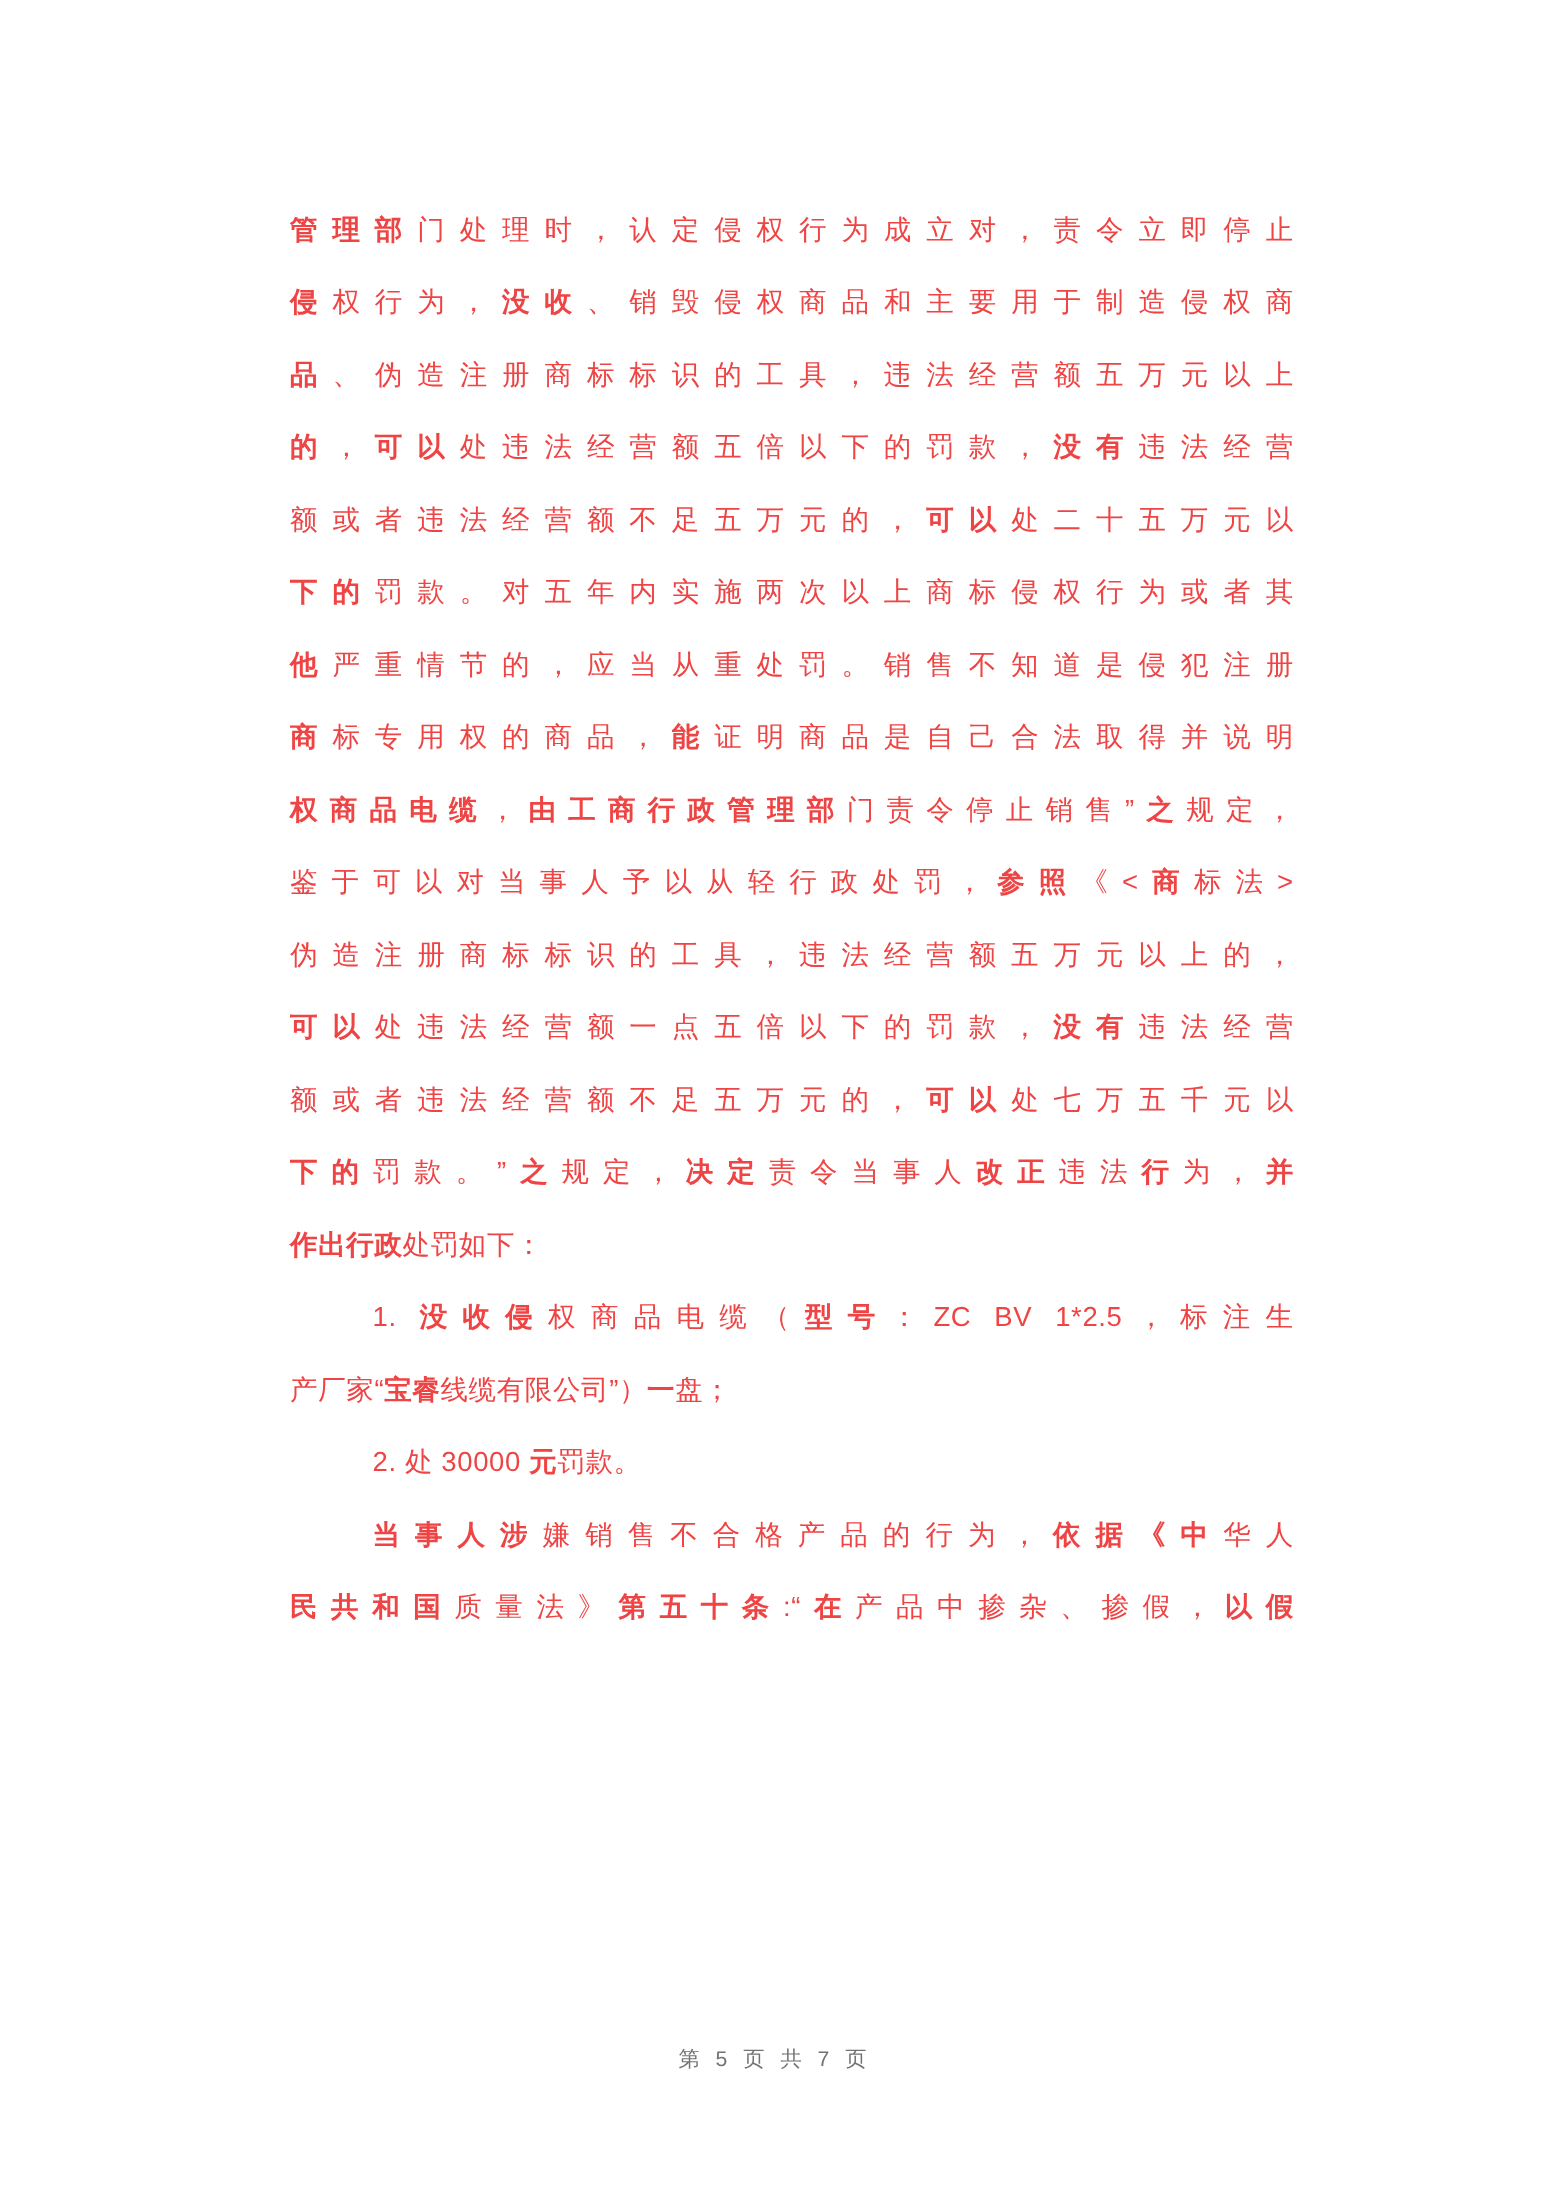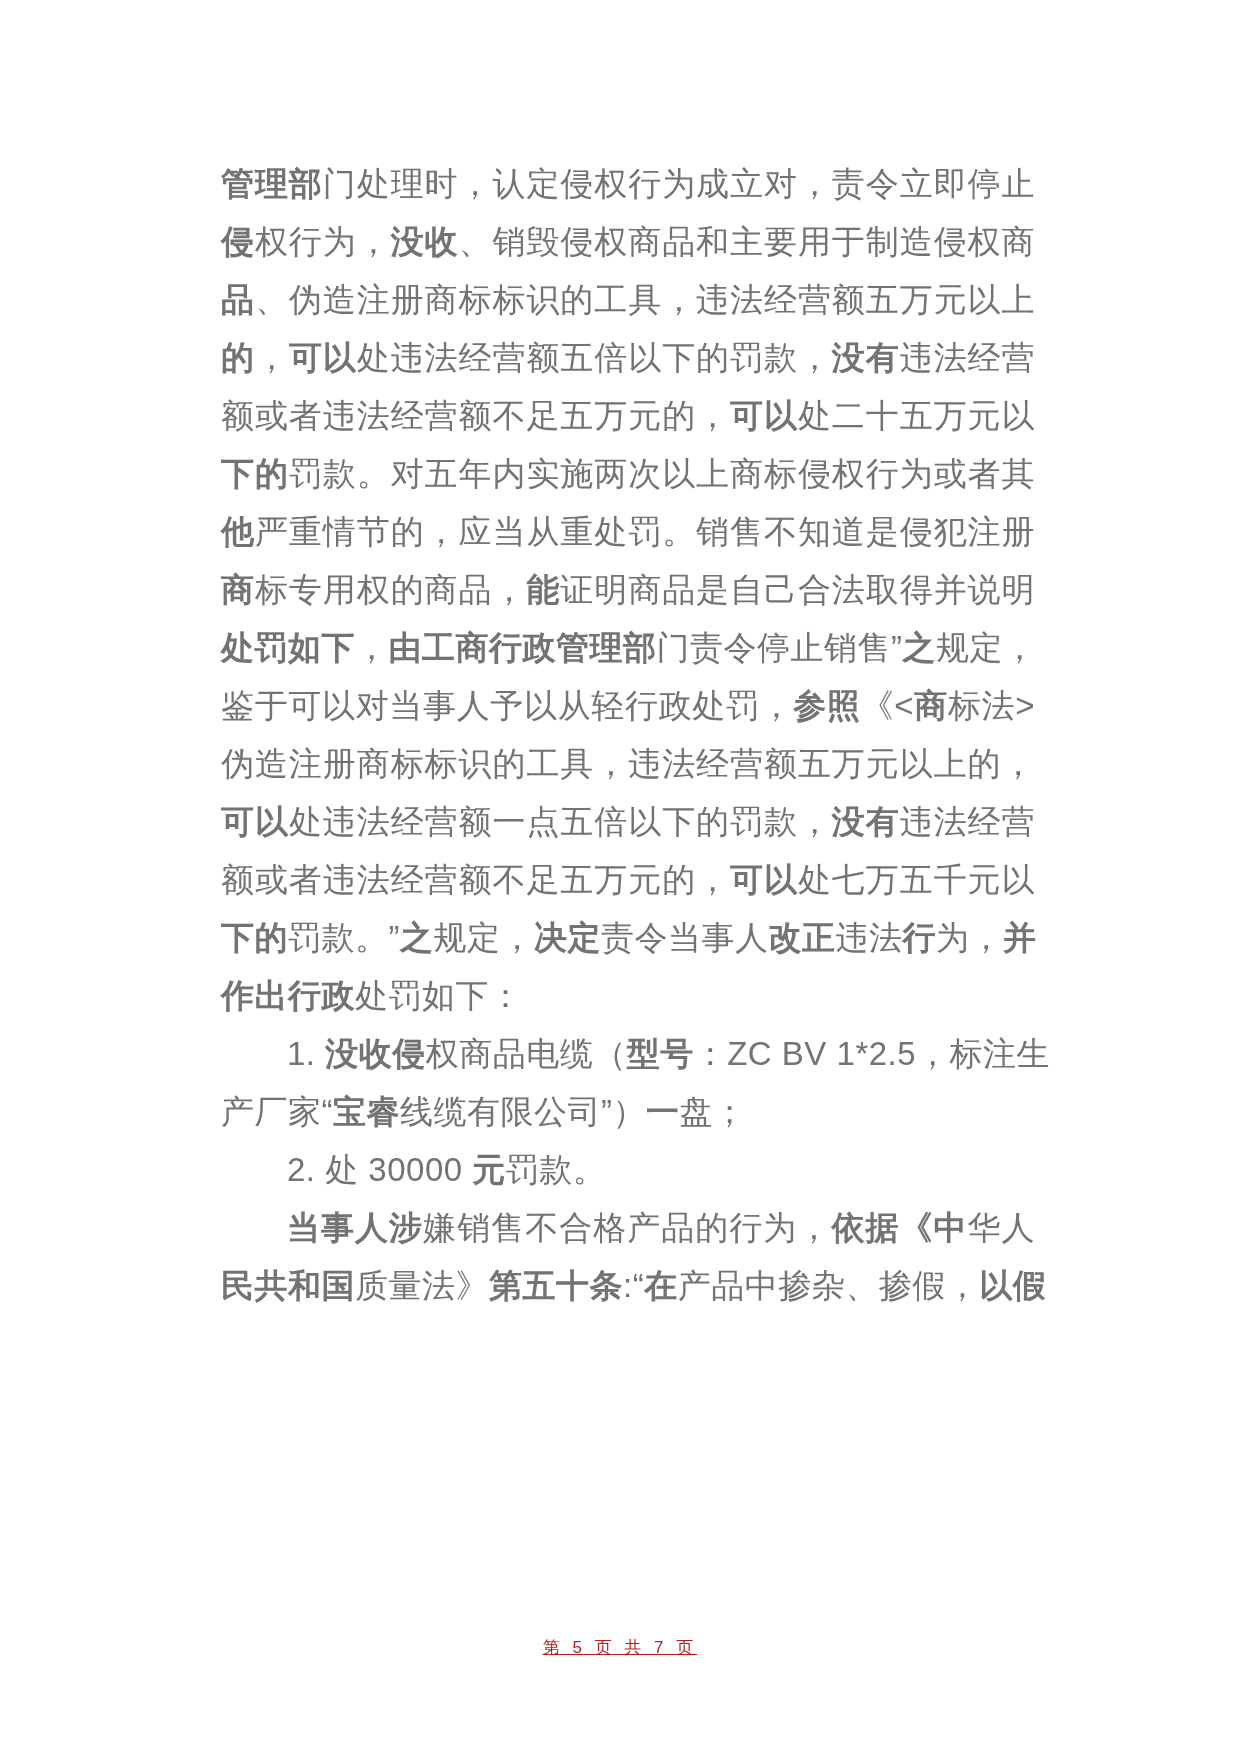--- a/index.html
+++ b/index.html
@@ -16,64 +16,64 @@
     font-family: "Liberation Sans", sans-serif;
     color: #1c1c1c;
   }
   .doc-body {
     position: absolute;
     left: 221px;
     top: 155px;
     width: 814px;
   }
   .text-line {
-    font-size: 33px;
+    font-size: 22px;
     line-height: 58px;
     height: 58px;
     white-space: nowrap;
     letter-spacing: 0.5px;
     text-align: justify;
     text-align-last: justify;
-    color: #737373;
+    color: #ef4444;
+    margin-left: 11px;
   }
   .text-line.no-justify {
     text-align: left;
     text-align-last: left;
   }
   .text-line.indent {
     text-indent: 66px;
   }
   .run-b { font-weight: 700; }
   .run-n { font-weight: 400; }
   .page-footer {
     position: absolute;
     left: 0;
     top: 1636px;
     width: 100%;
     text-align: center;
     font-size: 17px;
     letter-spacing: 4px;
-    color: #b91c1c;
-    text-decoration: underline;
+    color: #737373;
   }
 </style>
 </head>
 <body>
 
 <div class="page">
   <div class="doc-body">
       <div class="text-line"><span class="run-b">管理部</span><span class="run-n">门处理时，认定侵权行为成立对，责令立即停止</span></div>
       <div class="text-line"><span class="run-b">侵</span><span class="run-n">权行为，</span><span class="run-b">没收</span><span class="run-n">、销毁侵权商品和主要用于制造侵权商</span></div>
       <div class="text-line"><span class="run-b">品</span><span class="run-n">、伪造注册商标标识的工具，违法经营额五万元以上</span></div>
       <div class="text-line"><span class="run-b">的</span><span class="run-n">，</span><span class="run-b">可以</span><span class="run-n">处违法经营额五倍以下的罚款，</span><span class="run-b">没有</span><span class="run-n">违法经营</span></div>
       <div class="text-line"><span class="run-n">额或者违法经营额不足五万元的，</span><span class="run-b">可以</span><span class="run-n">处二十五万元以</span></div>
       <div class="text-line"><span class="run-b">下的</span><span class="run-n">罚款。对五年内实施两次以上商标侵权行为或者其</span></div>
       <div class="text-line"><span class="run-b">他</span><span class="run-n">严重情节的，应当从重处罚。销售不知道是侵犯注册</span></div>
       <div class="text-line"><span class="run-b">商</span><span class="run-n">标专用权的商品，</span><span class="run-b">能</span><span class="run-n">证明商品是自己合法取得并说明</span></div>
-      <div class="text-line"><span class="run-b">处罚如下</span><span class="run-n">，</span><span class="run-b">由工商行政管理部</span><span class="run-n">门责令停止销售”</span><span class="run-b">之</span><span class="run-n">规定，</span></div>
+      <div class="text-line"><span class="run-b">权商品电缆</span><span class="run-n">，</span><span class="run-b">由工商行政管理部</span><span class="run-n">门责令停止销售”</span><span class="run-b">之</span><span class="run-n">规定，</span></div>
       <div class="text-line"><span class="run-n">鉴于可以对当事人予以从轻行政处罚，</span><span class="run-b">参照</span><span class="run-n">《&lt;</span><span class="run-b">商</span><span class="run-n">标法&gt;</span></div>
       <div class="text-line"><span class="run-n">伪造注册商标标识的工具，违法经营额五万元以上的，</span></div>
       <div class="text-line"><span class="run-b">可以</span><span class="run-n">处违法经营额一点五倍以下的罚款，</span><span class="run-b">没有</span><span class="run-n">违法经营</span></div>
       <div class="text-line"><span class="run-n">额或者违法经营额不足五万元的，</span><span class="run-b">可以</span><span class="run-n">处七万五千元以</span></div>
       <div class="text-line"><span class="run-b">下的</span><span class="run-n">罚款。”</span><span class="run-b">之</span><span class="run-n">规定，</span><span class="run-b">决定</span><span class="run-n">责令当事人</span><span class="run-b">改正</span><span class="run-n">违法</span><span class="run-b">行</span><span class="run-n">为，</span><span class="run-b">并</span></div>
       <div class="text-line no-justify"><span class="run-b">作出行政</span><span class="run-n">处罚如下：</span></div>
       <div class="text-line indent"><span class="run-n">1. </span><span class="run-b">没收侵</span><span class="run-n">权商品电缆（</span><span class="run-b">型号</span><span class="run-n">：ZC BV 1*2.5，标注生</span></div>
       <div class="text-line no-justify"><span class="run-n">产厂家“</span><span class="run-b">宝睿</span><span class="run-n">线缆有限公司”）</span><span class="run-b">一</span><span class="run-n">盘；</span></div>
       <div class="text-line indent no-justify"><span class="run-n">2. 处 30000 </span><span class="run-b">元</span><span class="run-n">罚款。</span></div>
       <div class="text-line indent"><span class="run-b">当事人涉</span><span class="run-n">嫌销售不合格产品的行为，</span><span class="run-b">依据《中</span><span class="run-n">华人</span></div>

